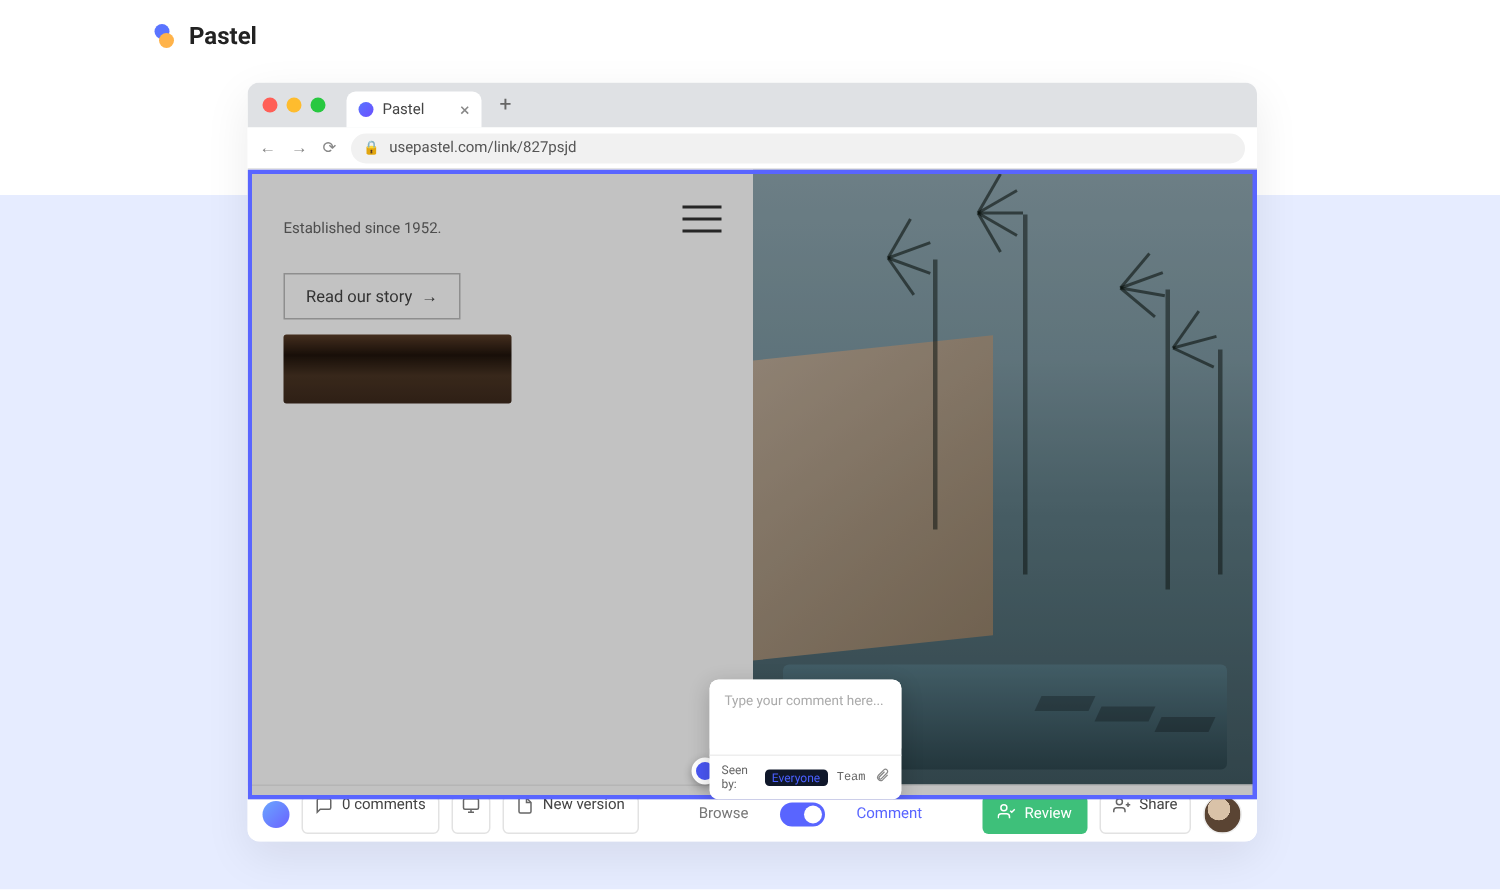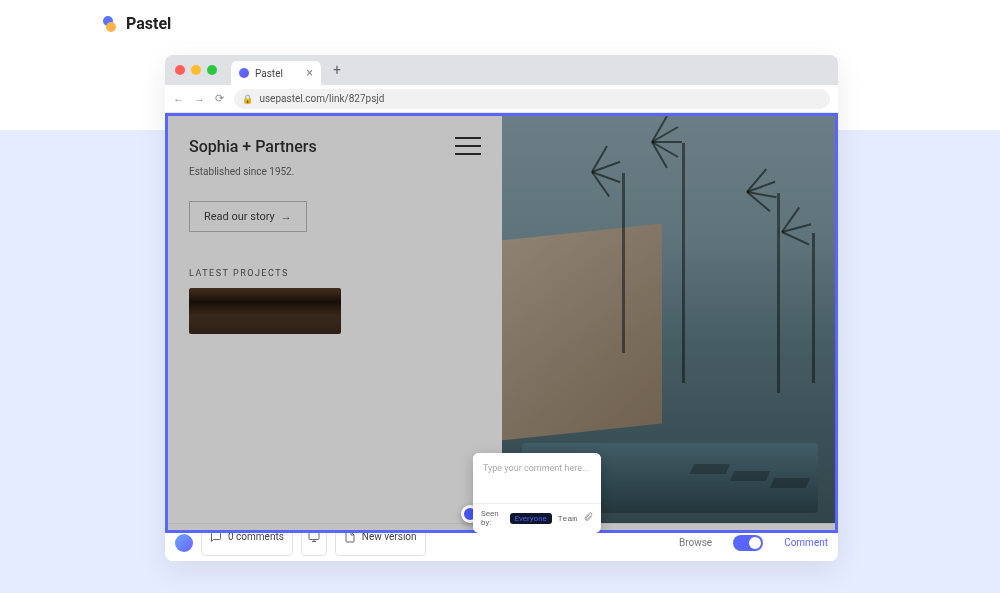--- a/index.html
+++ b/index.html
@@ -120,32 +120,30 @@
     <span class="nav-icn">⟳</span>
     <div class="addr-field">
       <span class="lock">🔒</span>
       <span>usepastel.com/link/827psjd</span>
     </div>
   </div>
 
   <div class="viewport">
     <div class="site">
       <div class="site-left">
-        <div class="site-title">Sophia + Partners</div>
         <div class="hamburger">
             <span></span>
             <span></span>
             <span></span>
           </div>
         <div class="subtext">Established since 1952.</div>
         <div class="cta">
           <span>Read our story</span>
           <span>→</span>
         </div>
-        <div class="latest-label">LATEST PROJECTS</div>
         <div class="latest-img"></div>
       </div>
       <div class="site-right">
         <div class="building"></div>
         <div class="palm p1">
             <div class="trunk"></div>
             <div class="fronds">
               <div class="frond" style="transform:rotate(-60deg)"></div>
               <div class="frond" style="transform:rotate(-30deg)"></div>
               <div class="frond" style="transform:rotate(0deg)"></div>
@@ -234,14 +232,38 @@
     </div>
 
     <div class="bb-center">
       <span class="browse-lbl">Browse</span>
       <div class="toggle">
           <div class="toggle-knob"></div>
         </div>
       <span class="comment-lbl">Comment</span>
     </div>
 
+    <div class="bb-right">
+      <div class="review-btn">
+        <span>
+          <svg width="12" height="12" viewBox="0 0 24 24" fill="none" stroke="#fff" stroke-width="2">
+              <path d="M16 21v-2a4 4 0 00-4-4H5a4 4 0 00-4 4v2"></path>
+              <circle cx="8.5" cy="7" r="4"></circle>
+              <polyline points="17 11 19 13 23 9"></polyline>
+            </svg>
+        </span>
+        <span>Review</span>
+      </div>
+      <div class="pill">
+        <span class="icn">
+          <svg width="12" height="12" viewBox="0 0 24 24" fill="none" stroke="currentColor" stroke-width="2">
+              <path d="M16 21v-2a4 4 0 00-4-4H5a4 4 0 00-4 4v2"></path>
+              <circle cx="8.5" cy="7" r="4"></circle>
+              <line x1="20" y1="8" x2="20" y2="14"></line>
+              <line x1="17" y1="11" x2="23" y2="11"></line>
+            </svg>
+        </span>
+        <span>Share</span>
+      </div>
+      <div class="avatar"></div>
+    </div>
   </div>
 </div>
 
 </body></html>

